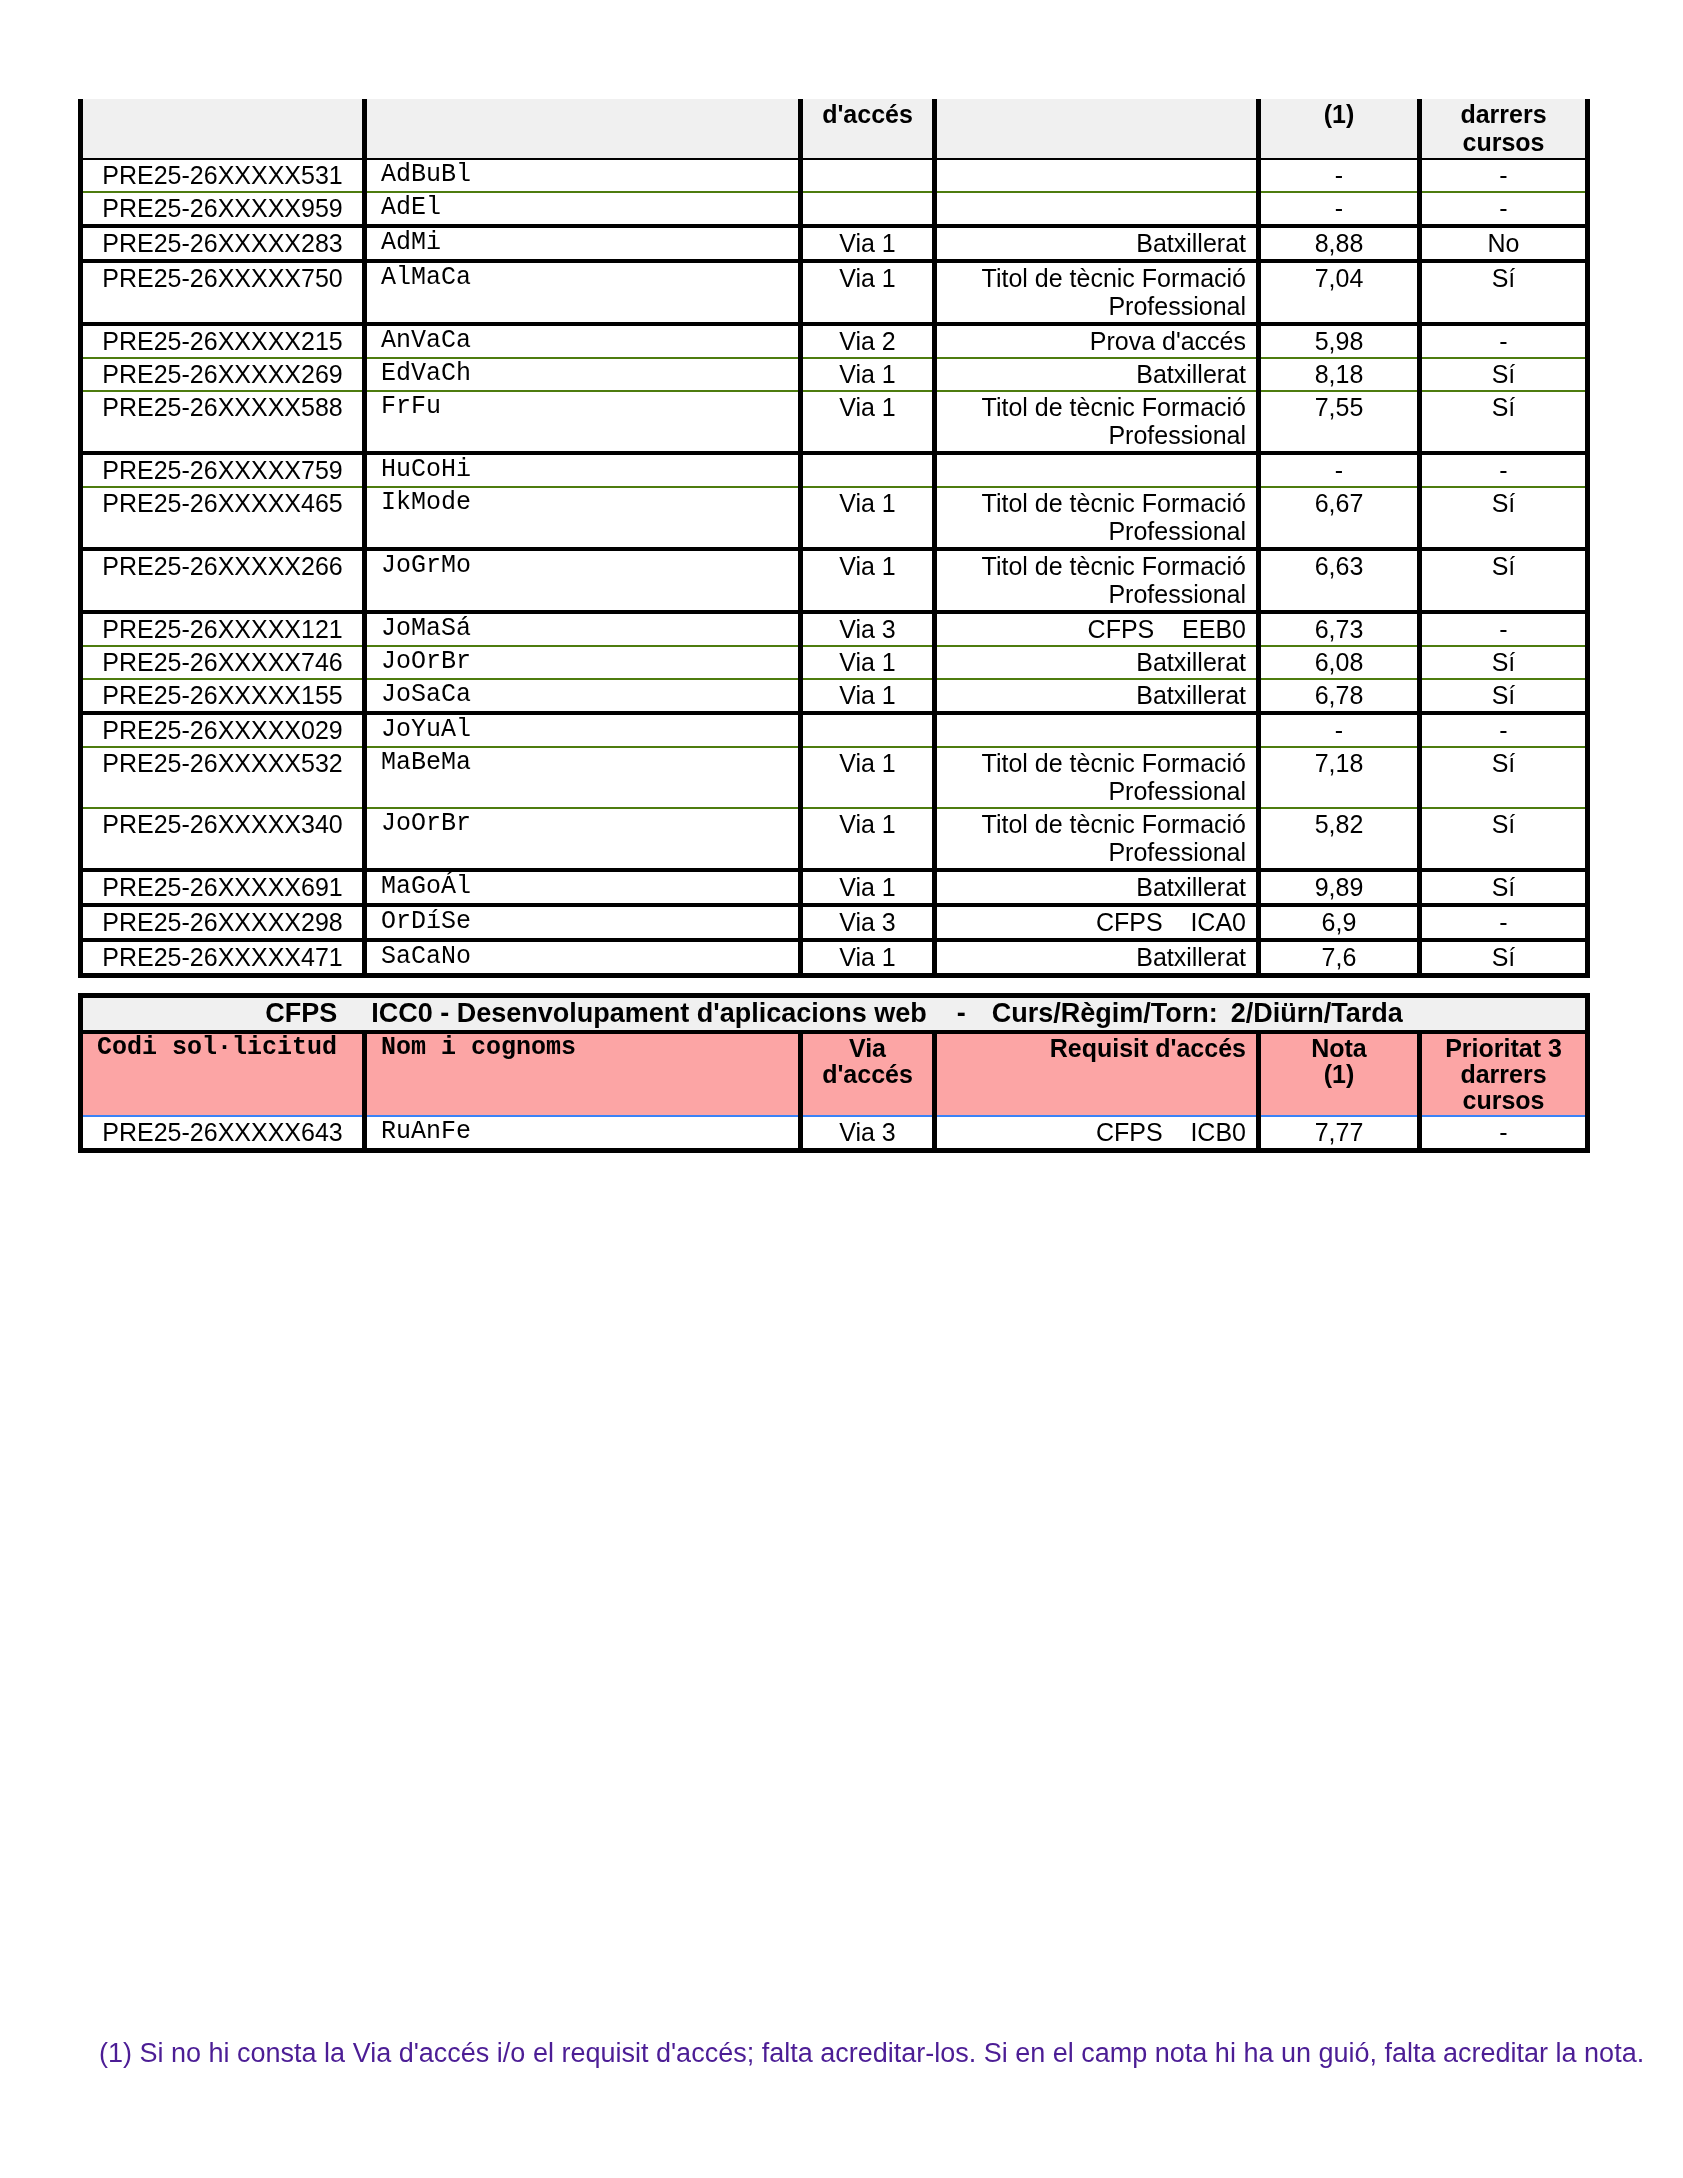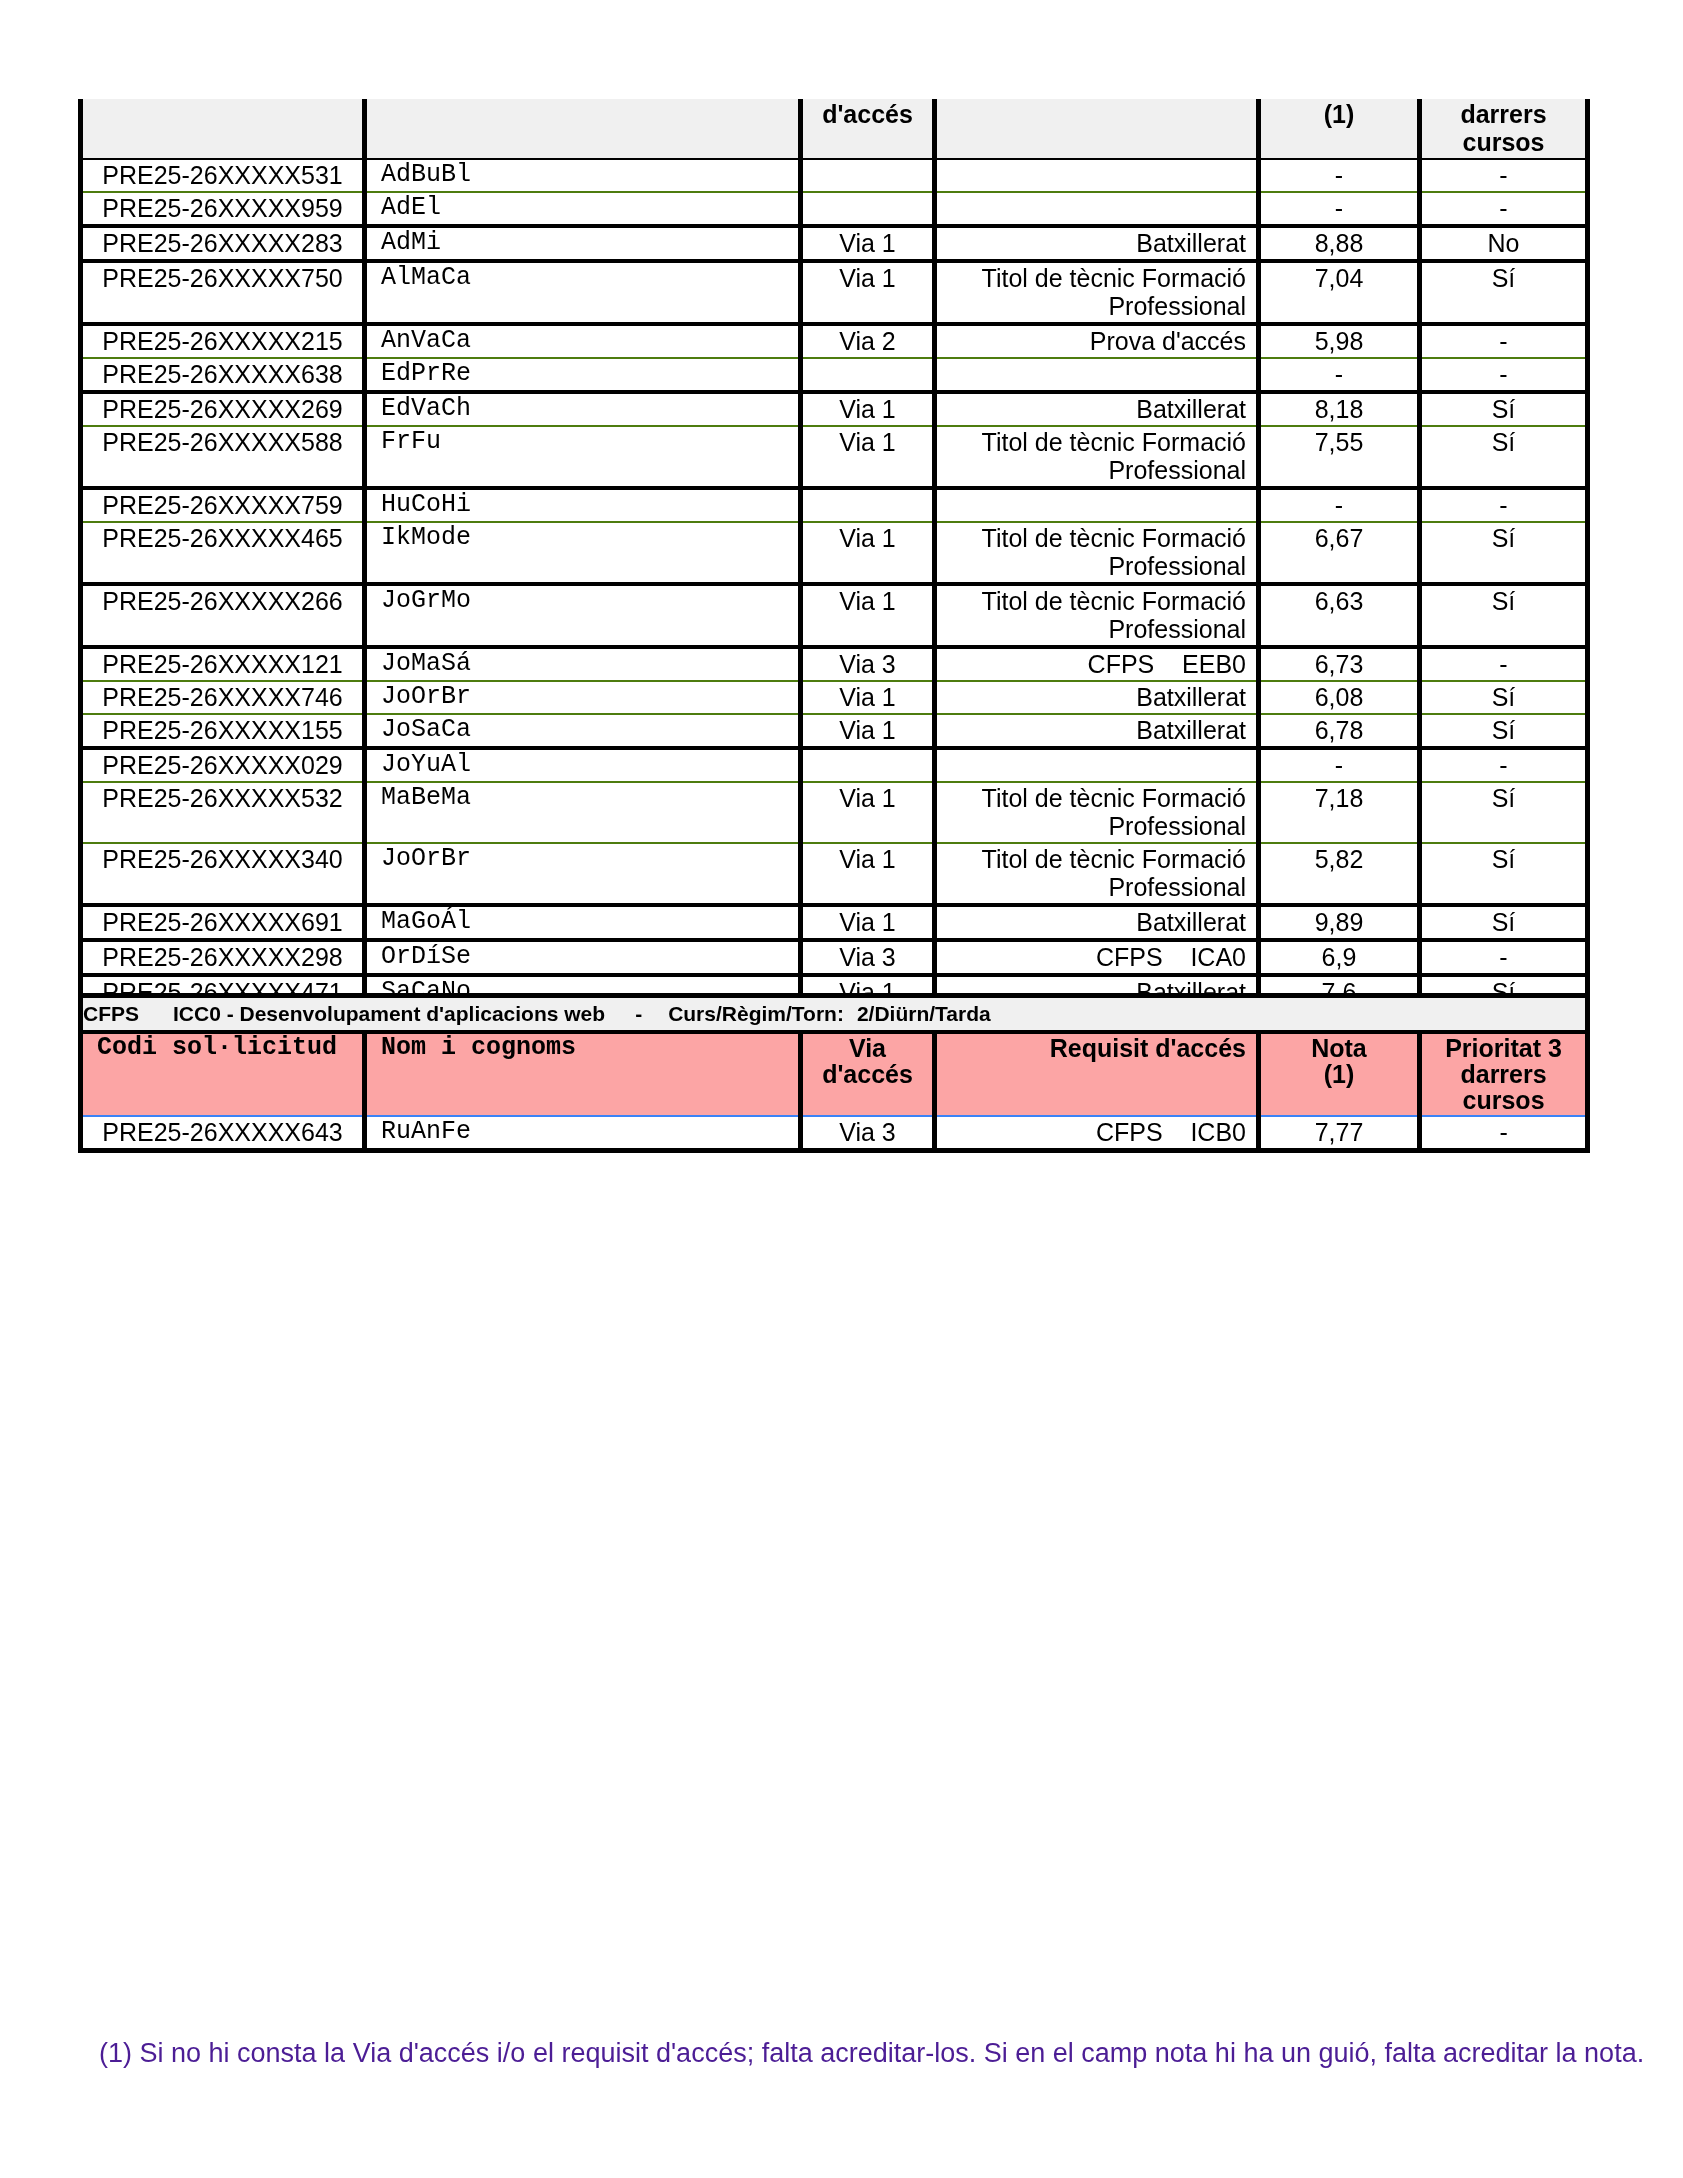--- a/index.html
+++ b/index.html
@@ -19,22 +19,22 @@
   tr.tk td   { border-bottom:4px solid #000; }
   tr.hdr td {
     background:#f0f0f0; font-weight:bold; height:51px;
     border-bottom:2px solid #000;
   }
   tr.hdr2 td {
     background:#fca5a5; font-weight:bold; height:75px; line-height:26px;
     border-bottom:2px solid #3b82f6;
   }
   .title-row td {
-    background:#f0f0f0; font-weight:bold; font-size:21px; line-height:29px;
-    text-align:left; border-bottom:4px solid #000; padding:1px 0 2px 0;
+    background:#f0f0f0; font-weight:bold; font-size:27px; line-height:29px;
+    text-align:center; border-bottom:4px solid #000; padding:1px 0 2px 0;
     white-space:nowrap;
   }
   .title-row .sp1 { margin-left:34px; }
   .title-row .sp2 { margin-left:30px; }
   .title-row .sp3 { margin-left:26px; }
   .title-row .sp4 { margin-left:13px; }
   .c-codi { text-align:center; }
   .c-nom  { text-align:left; padding-left:14px;font-family:Liberation Mono, monospace; }
   .c-via  { text-align:center; }
   .c-req  { text-align:right; padding-left:12px; }
@@ -103,28 +103,20 @@
         <td class="c-pri">Sí</td>
       </tr>
       <tr class="thin">
         <td class="c-codi">PRE25-26XXXXX215</td>
         <td class="c-nom">AnVaCa</td>
         <td class="c-via">Via 2</td>
         <td class="c-req">Prova d'accés</td>
         <td class="c-nota">5,98</td>
         <td class="c-pri">-</td>
       </tr>
-      <tr class="tk">
-        <td class="c-codi">PRE25-26XXXXX638</td>
-        <td class="c-nom">EdPrRe</td>
-        <td class="c-via"></td>
-        <td class="c-req"></td>
-        <td class="c-nota">-</td>
-        <td class="c-pri">-</td>
-      </tr>
       <tr class="thin">
         <td class="c-codi">PRE25-26XXXXX269</td>
         <td class="c-nom">EdVaCh</td>
         <td class="c-via">Via 1</td>
         <td class="c-req">Batxillerat</td>
         <td class="c-nota">8,18</td>
         <td class="c-pri">Sí</td>
       </tr>
       <tr class="tk">
         <td class="c-codi">PRE25-26XXXXX588</td>

